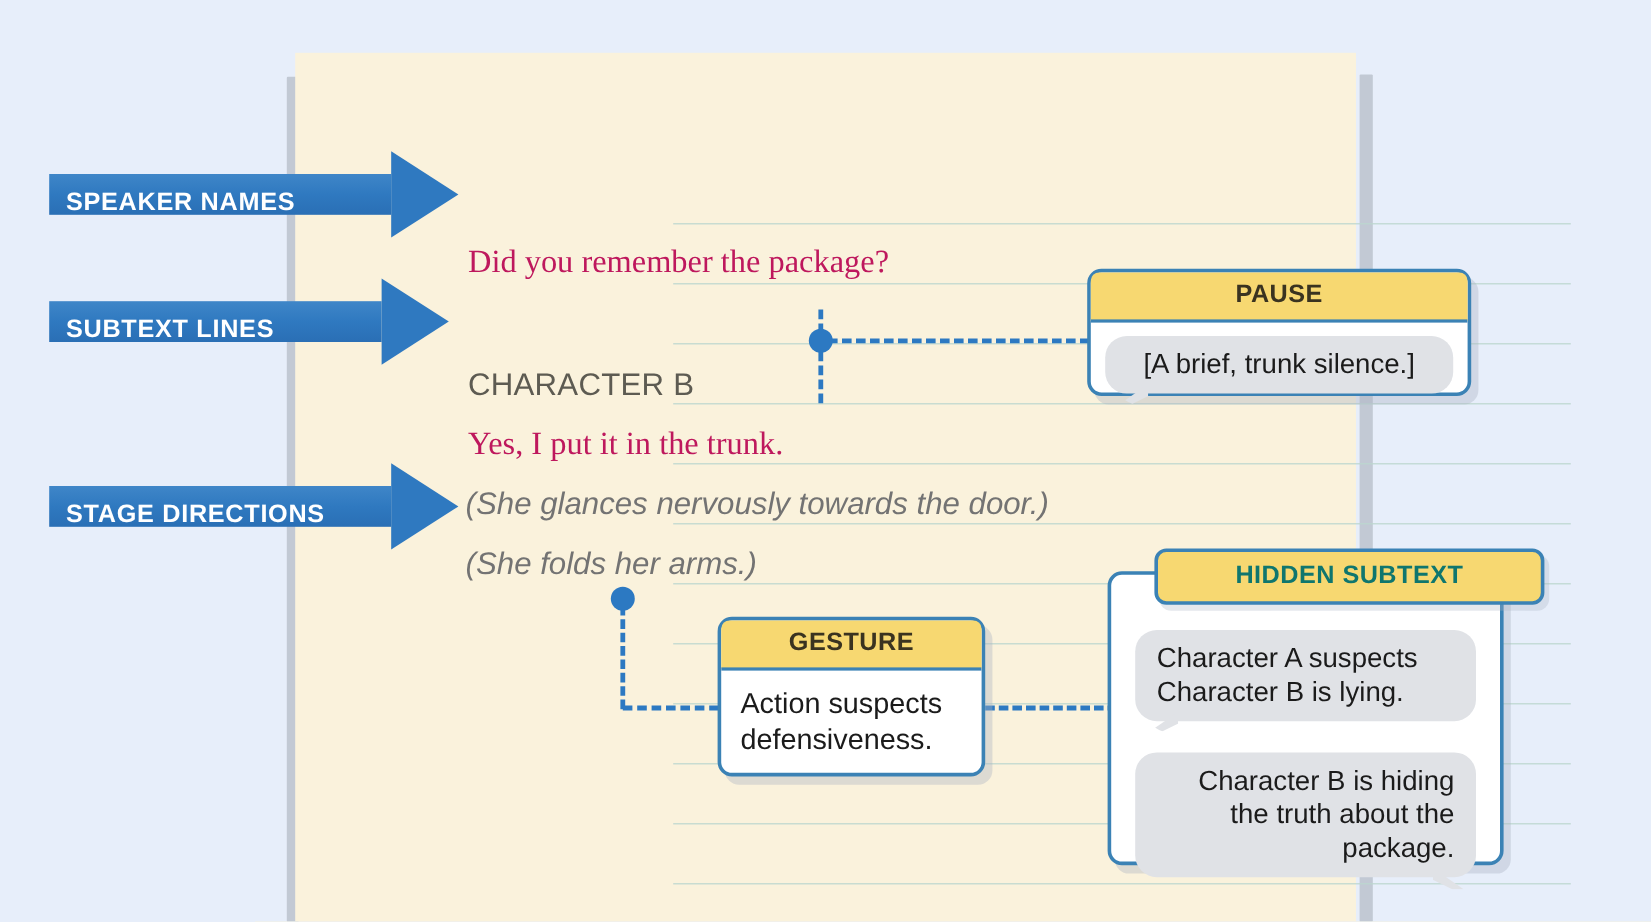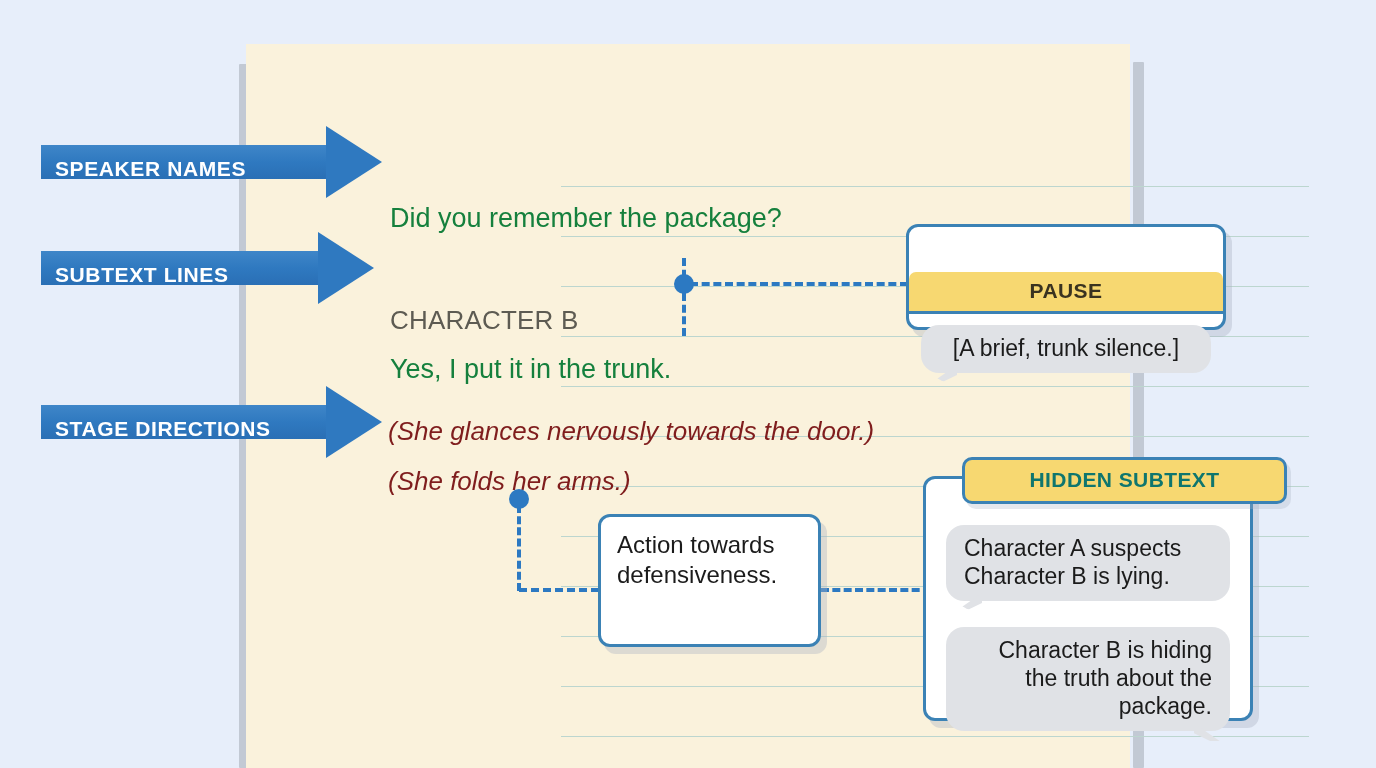--- a/index.html
+++ b/index.html
@@ -63,28 +63,28 @@
     position: absolute;
     white-space: nowrap;
   }
   .speaker {
     font-size: 26px;
     color: #5d5b52;
     letter-spacing: .2px;
   }
   .dialogue {
     font-size: 27px;
-    color: #15803d;
+    color: #be185d;
+    font-family: Liberation Serif, serif;
   }
   .stage-dir {
     font-size: 26px;
-    color: #7f1d1d;
+    color: #737373;
     font-style: italic;
     font-weight: 500;
-    margin-top: 12px;
   }
 
   
   .arrow-banner {
     position: absolute;
     height: 72px;
   }
   .arrow-banner .bar {
     position: absolute;
     left: 0;
@@ -145,21 +145,20 @@
   .card-head {
     background: #f7d871;
     border-bottom: 3px solid #3b82b5;
     border-radius: 7px 7px 0 0;
     text-align: center;
     font-size: 21px;
     font-weight: bold;
     color: #3a3320;
     letter-spacing: .4px;
     padding: 7px 0 8px;
-    margin-top: 45px;
   }
   .card-body {
     padding: 12px 14px 14px;
   }
 
   
   .badge-head {
     position: absolute;
     background: #f7d871;
     border: 3px solid #3b82b5;
@@ -274,22 +273,23 @@
   <div class="dash-h" style="left:821px; top:588px; width:110px"></div>
 
   <div class="card" style="left:906px; top:224px; width:320px; height:106px">
     <div class="card-head">PAUSE</div>
     <div class="card-body" style="padding:11px 12px 12px">
       <div class="bubble left" style="width:100%; text-align:center">[A brief, trunk silence.]</div>
     </div>
   </div>
 
   <div class="card" style="left:598px; top:514px; width:223px; height:133px">
+    <div class="card-head">GESTURE</div>
     <div class="card-body" style="padding:13px 16px">
-      <div class="plain-text">Action towards defensiveness.</div>
+      <div class="plain-text">Action suspects defensiveness.</div>
     </div>
   </div>
 
   <div class="card" style="left:923px; top:476px; width:330px; height:245px">
     <div class="card-body" style="padding:46px 20px 16px">
       <div class="bubble left" style="max-width:285px; margin-bottom:26px">Character A suspects Character B is lying.</div>
       <div style="text-align:right">
         <div class="bubble right" style="max-width:320px; text-align:right">Character B is hiding the truth about the package.</div>
       </div>
     </div>

